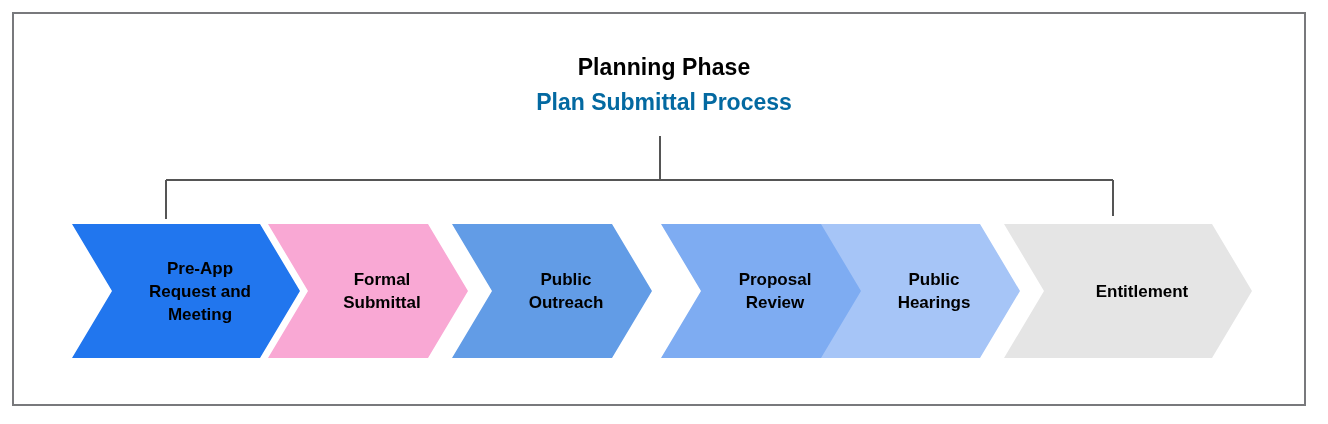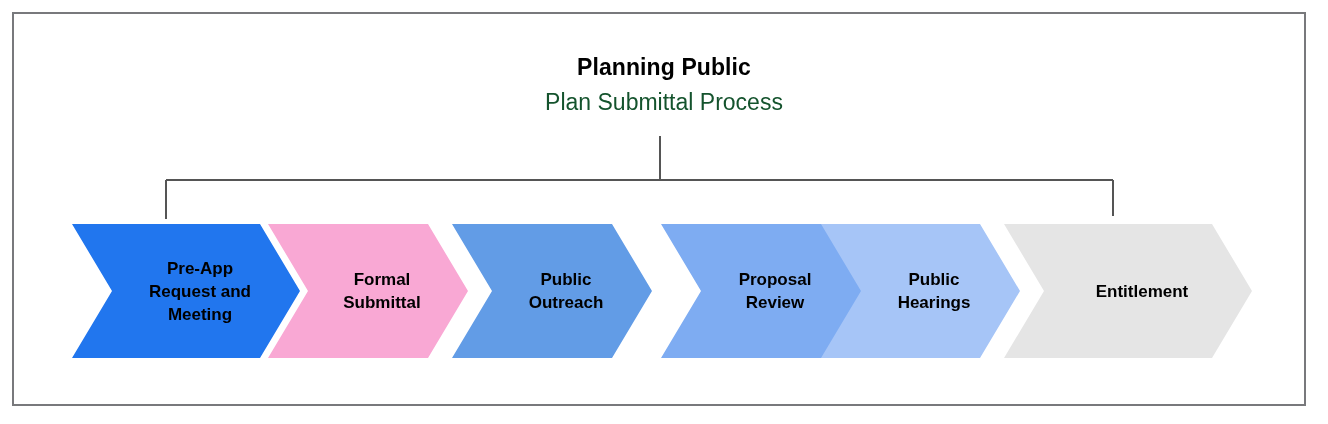--- a/index.html
+++ b/index.html
@@ -46,22 +46,22 @@
   .title {
     font-size: 23px;
     font-weight: bold;
     color: #000000;
     letter-spacing: 0.1px;
     line-height: 30px;
     margin: 0;
   }
   .subtitle {
     font-size: 23px;
-    font-weight: normal;
-    color: #14532d;
+    font-weight: bold;
+    color: #0369a1;
     line-height: 32px;
     margin: 4px 0 0 0;
   }
 
   
   .bracket-svg {
     position: absolute;
     left: 0;
     top: 0;
     width: 1328px;
@@ -100,21 +100,21 @@
   }
 </style>
 </head>
 <body>
 
 <div id="diagram-root">
 
   <div class="frame" style="border-color: rgb(120, 121, 124);"></div>
 
   <div class="heading">
-    <div class="title">Planning Public</div>
+    <div class="title">Planning Phase</div>
     <div class="subtitle">Plan Submittal Process</div>
   </div>
 
   <svg class="bracket-svg" viewBox="0 0 1328 424" xmlns="http://www.w3.org/2000/svg">
     <path d="M660 136 L660 180" fill="none" stroke="#555555" stroke-width="2"></path>
     <path d="M166 180 L1113 180" fill="none" stroke="#555555" stroke-width="2"></path>
     <path d="M166 180 L166 219" fill="none" stroke="#555555" stroke-width="2"></path>
     <path d="M1113 180 L1113 216" fill="none" stroke="#555555" stroke-width="2"></path>
   </svg>
 

